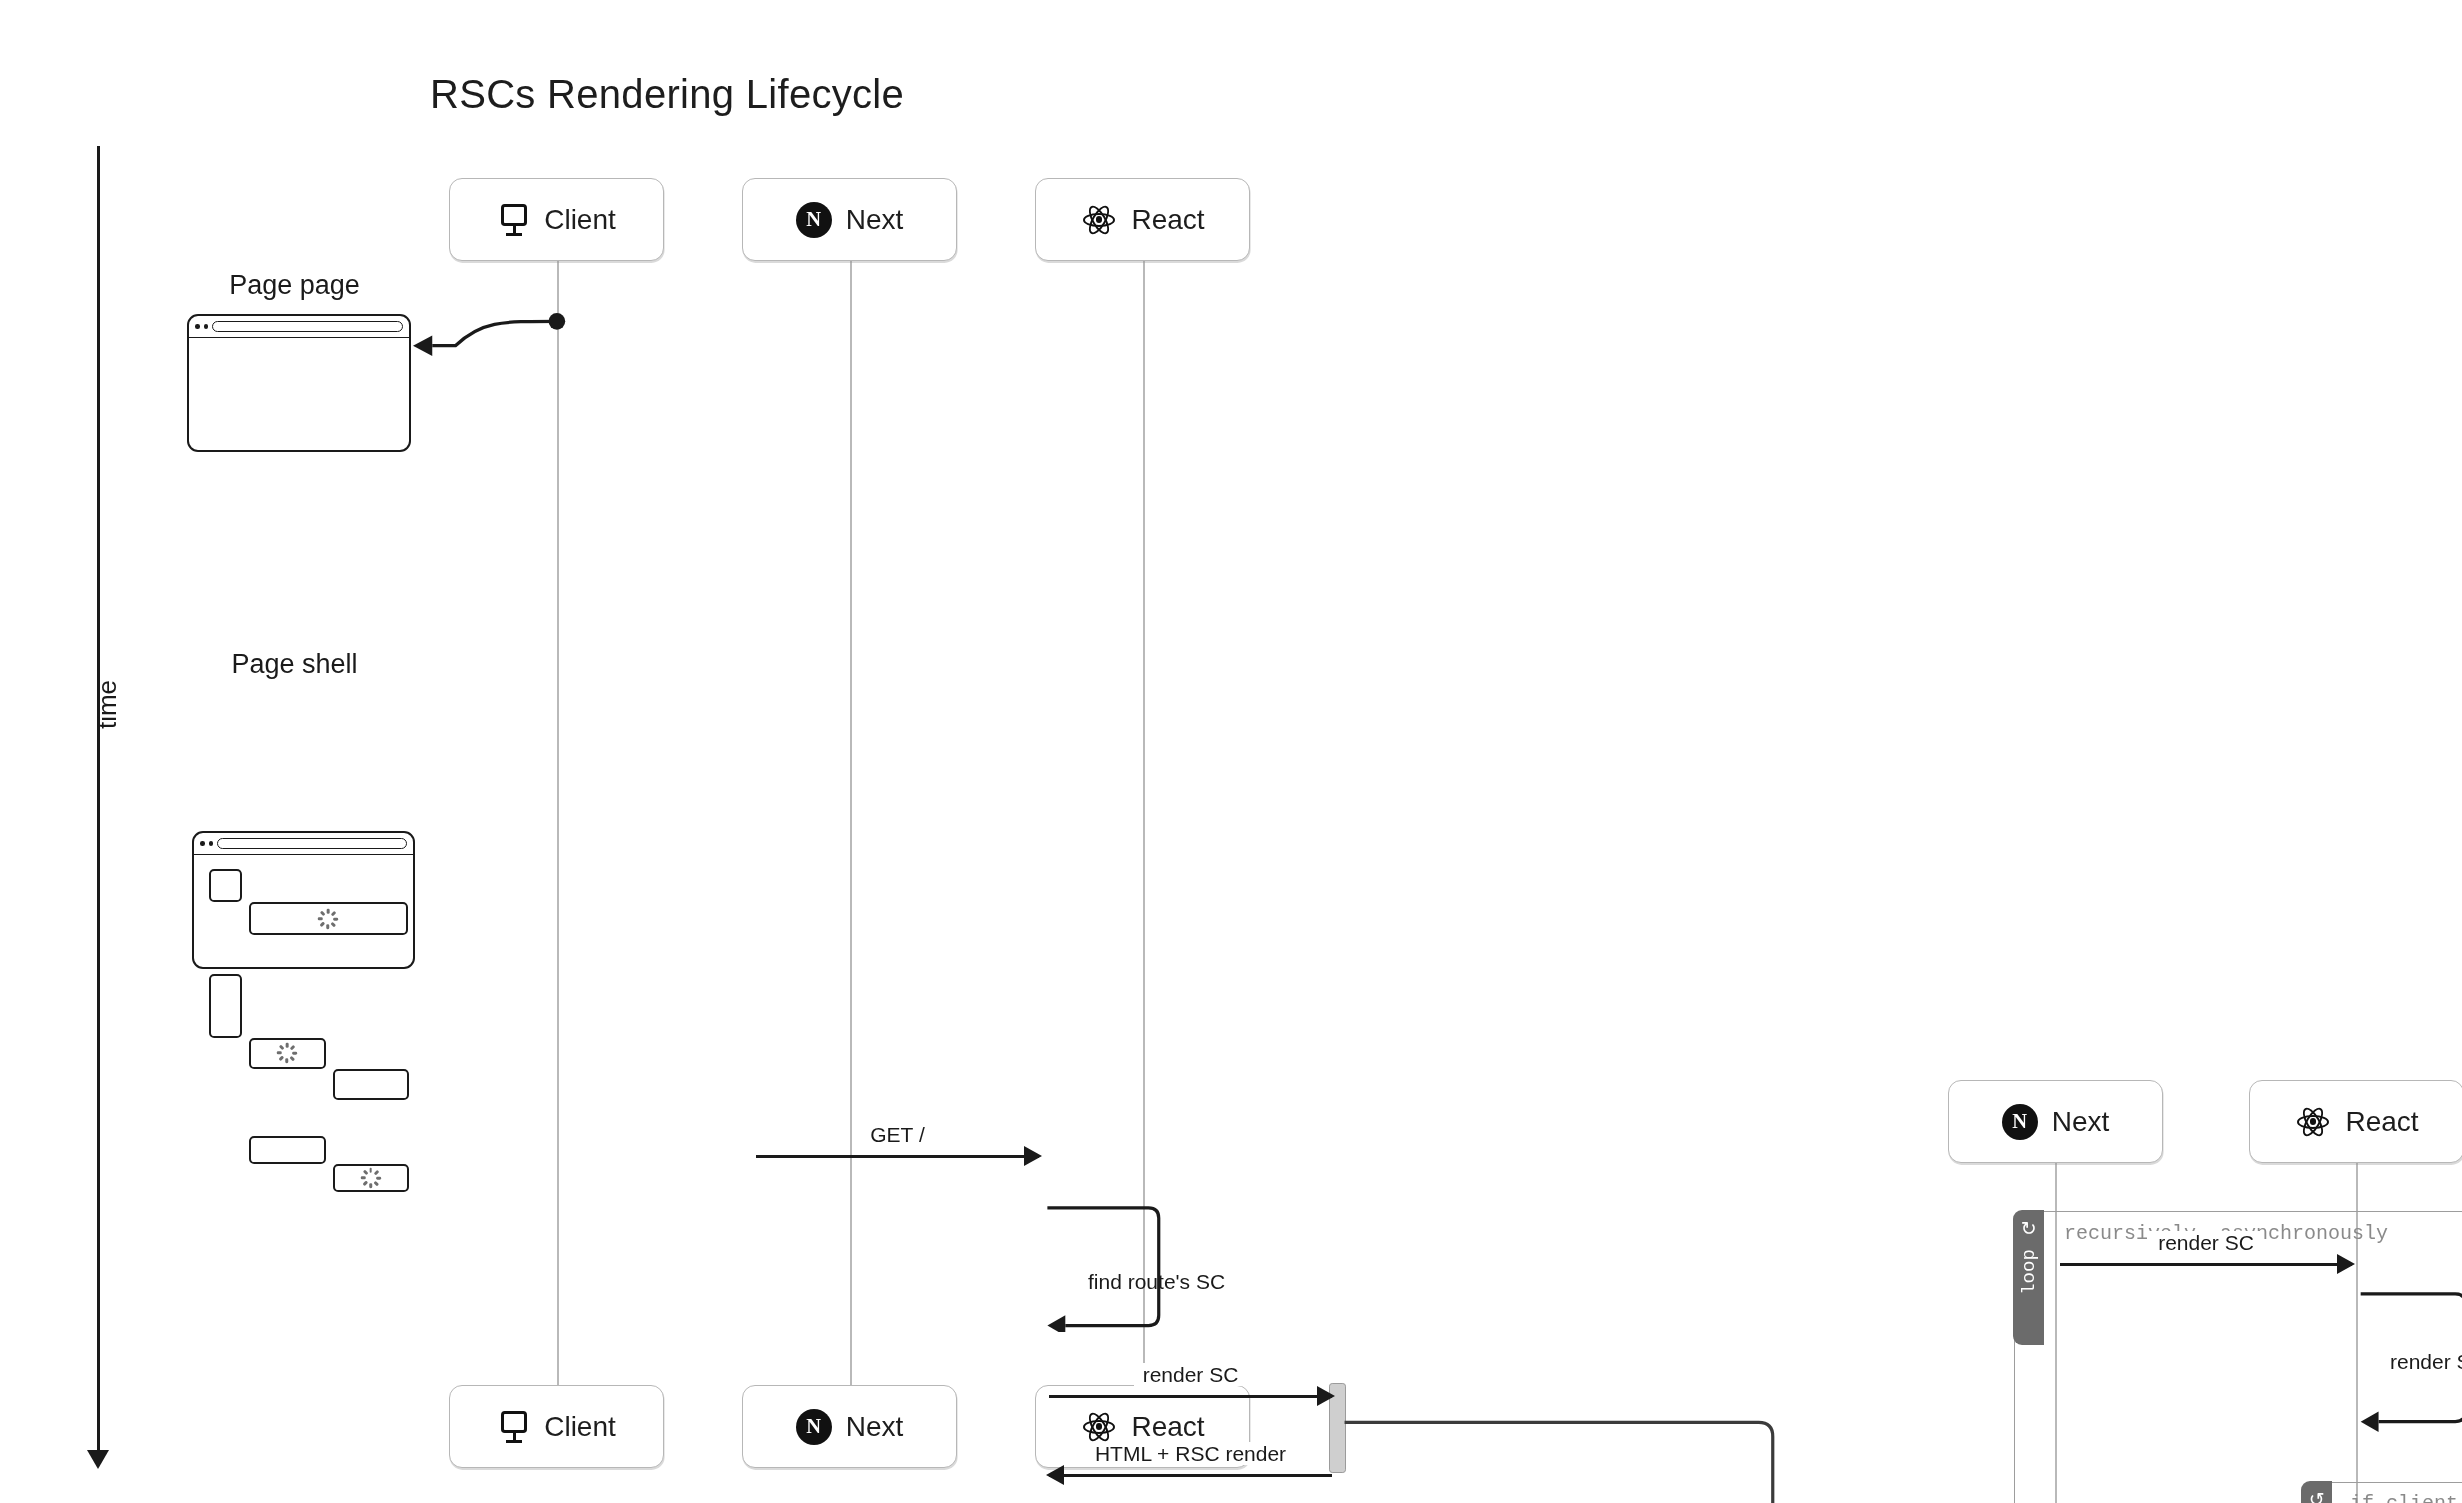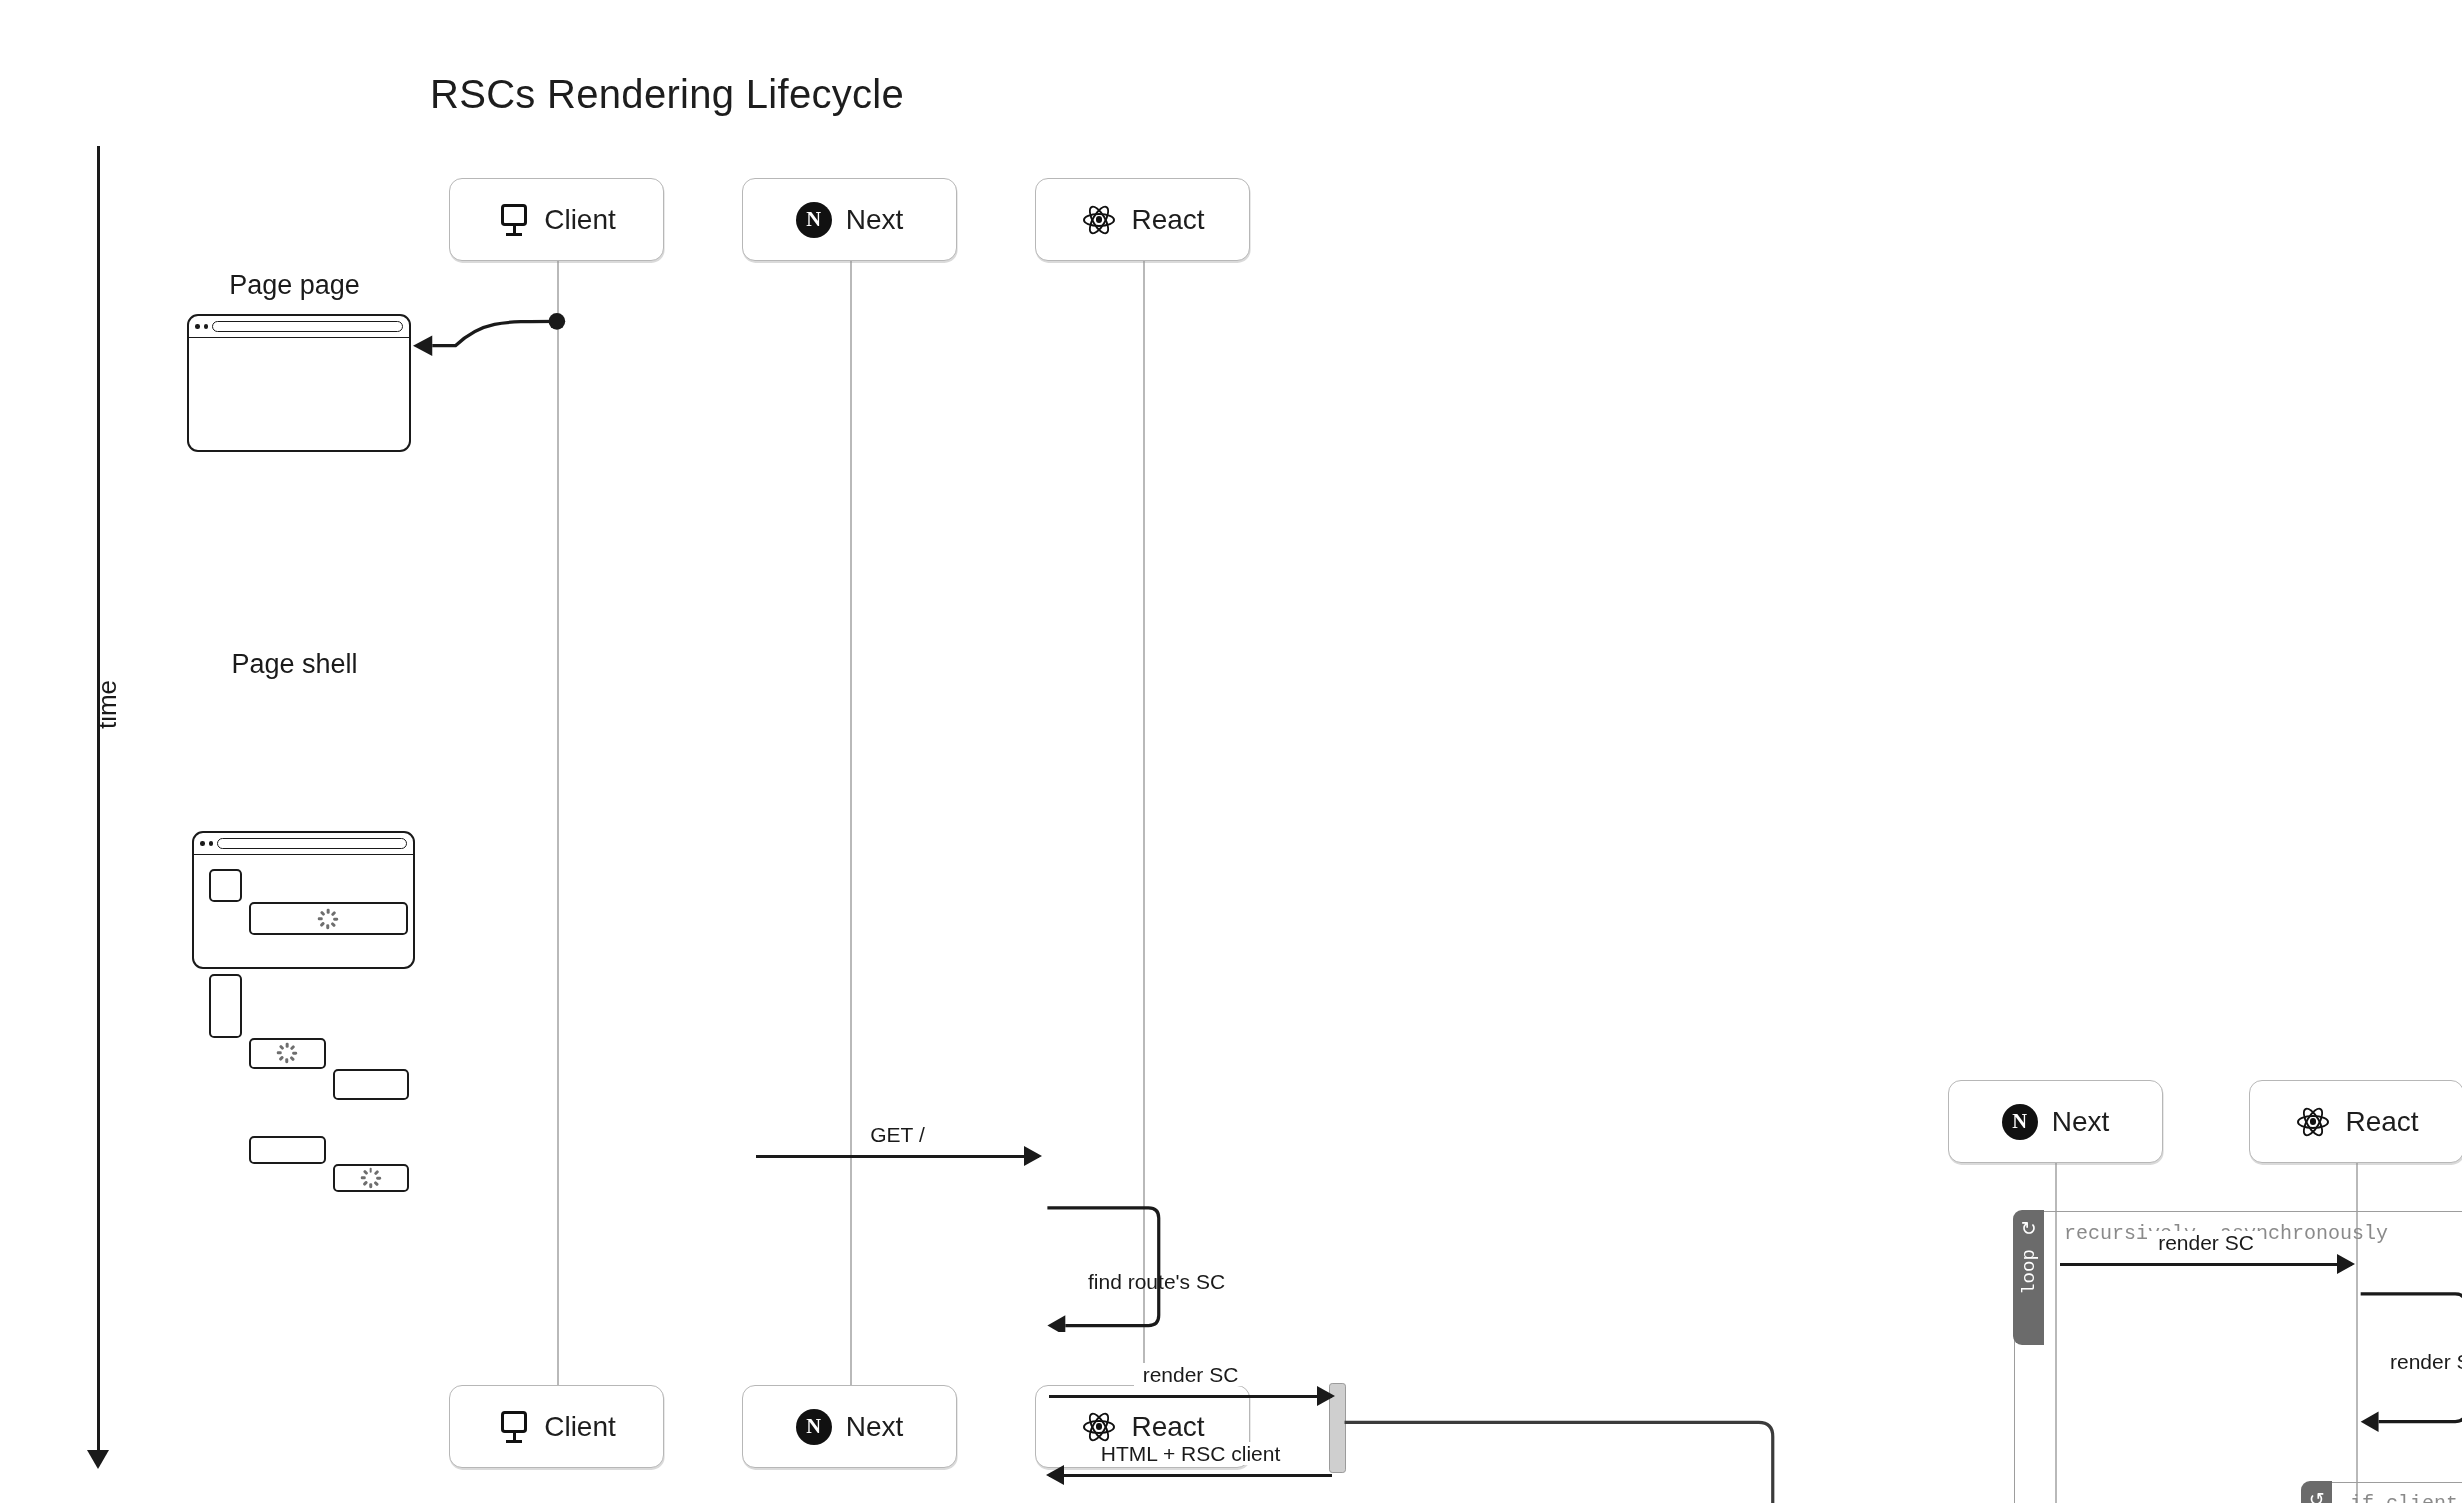--- a/index.html
+++ b/index.html
@@ -271,21 +271,21 @@
   <div class="stxt" style="left:42px; top:53px; width:167px; text-align:left;margin-top:12px;">find route's SC</div>
 </div>
 
 <div class="abs msg solid" style="left:855px; top:530px; width:283px;">
   <div class="cap"><span>render SC</span></div>
   <div class="line"></div>
       <div class="arrowR"></div>
 </div>
 
 <div class="abs msg solid" style="left:855px; top:609px; width:283px;">
-  <div class="cap"><span>HTML + RSC client</span></div>
+  <div class="cap"><span>HTML + RSC render</span></div>
   <div class="line"></div>
       <div class="arrowL"></div>
 </div>
 
 <svg class="abs bracket" style="left:1148px; top:584px; width:641px; height:398px;" viewBox="0 0 1000 620" width="641" height="398">
   <path d="M4 8 L650 8 Q672 8 672 30 L672 278 Q672 300 694 300 L960 300" fill="none" stroke="#3b3b3b" stroke-width="5"></path>
   <path d="M4 600 L650 600 Q672 600 672 578 L672 330 Q672 308 694 308 L880 308" fill="none" stroke="#3b3b3b" stroke-width="5"></path>
   <polygon points="952,282 992,300 952,318" fill="#3b3b3b"></polygon>
 </svg>
 

